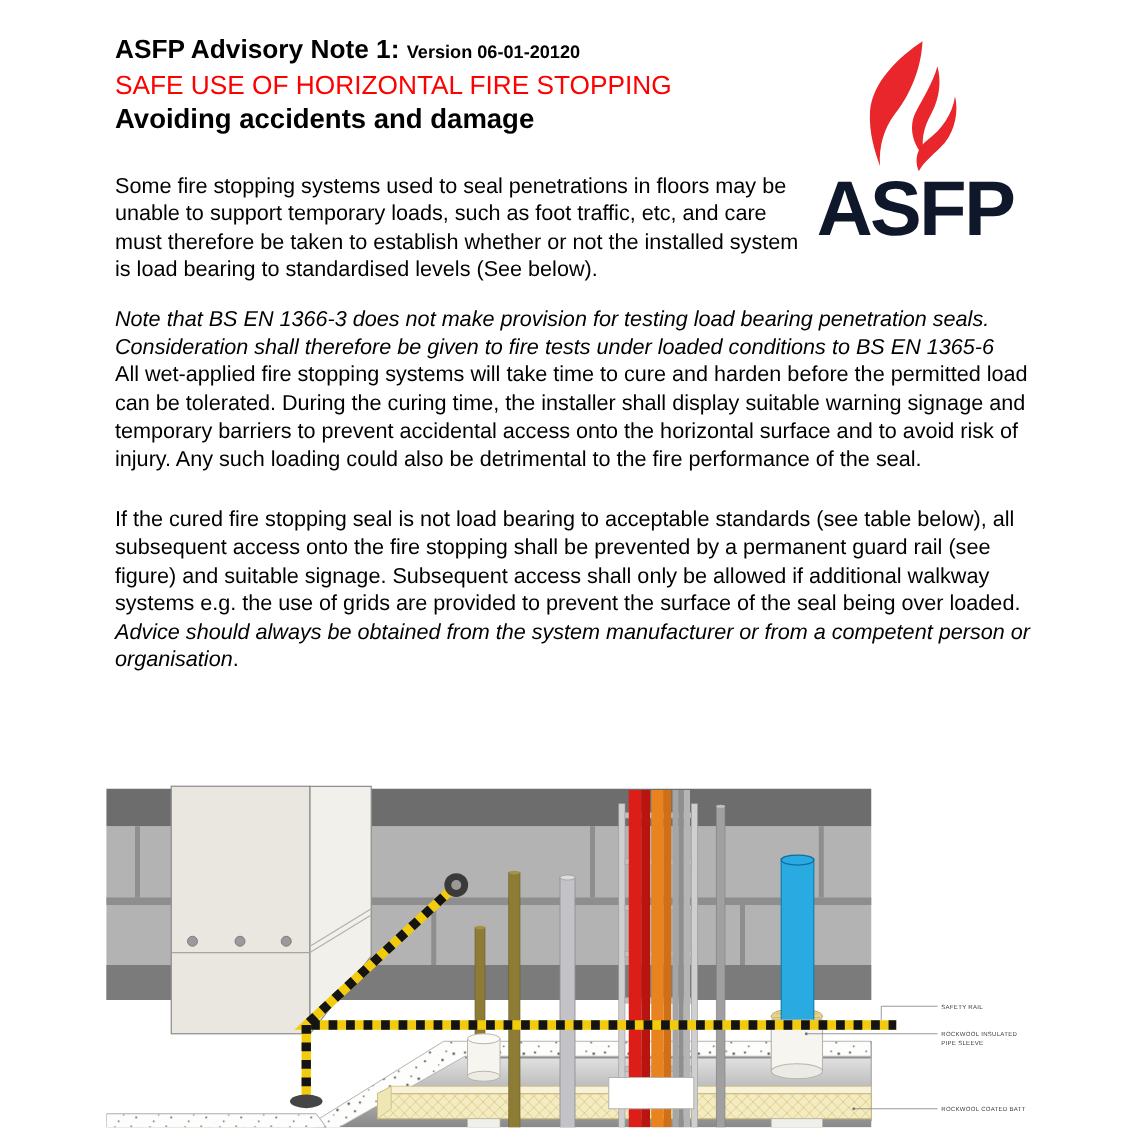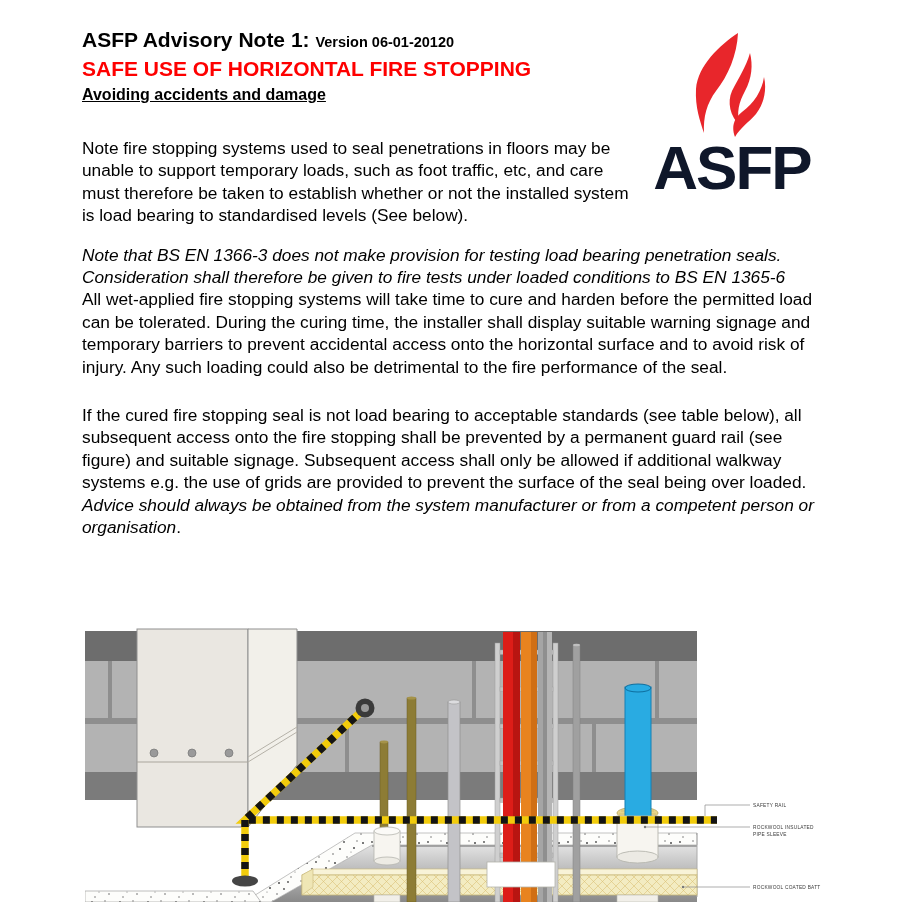--- a/index.html
+++ b/index.html
@@ -2,25 +2,25 @@
 <html><head>
 <meta charset="utf-8">
 <style>
   html,body { margin:0; padding:0; }
   body {
     width:902px; height:902px; position:relative; overflow:hidden;
     background:#ffffff; color:#000;
     font-family:"Liberation Sans","DejaVu Sans",sans-serif;
     -webkit-font-smoothing:antialiased;
   }
-  .content { position:absolute; left:82px; top:27px; width:737px; }
+  .content { position:absolute; left:92px; top:27px; width:737px; }
   .doc-title { font-size:21px; font-weight:bold; margin:0; line-height:26px; }
   .doc-title .version { font-size:14.5px; }
-  .doc-heading { font-size:21px; font-weight:bold; color:#fe0000; margin:2px 0 0 0; line-height:24px; }
-  .doc-subheading { font-size:16px; font-weight:bold; margin:3px 0 0 0; line-height:22px;text-decoration:underline; }
+  .doc-heading { font-size:21px; font-weight:normal; color:#fe0000; margin:2px 0 0 0; line-height:24px; }
+  .doc-subheading { font-size:22px; font-weight:bold; margin:3px 0 0 0; line-height:22px; }
   p { font-size:17.3px; line-height:22.4px; margin:0; }
   .p1 { margin-top:31px; width:556px; }
   .p2 { margin-top:17px; font-style:italic; }
   .p3 { }
   .p4 { margin-top:26px; }
   .p4 i { font-style:italic; }
   .logo { position:absolute; left:646px; top:25px; width:172px; text-align:center; }
   .logo svg.flame { display:block; margin:6px auto 0 auto; }
   .wordmark { font-size:62px; font-weight:bold; letter-spacing:-2px; line-height:0.95; color:#0f172a; margin-top:-4px; }
   .figure { position:absolute; left:85px; top:625px; width:817px; height:277px; }
@@ -28,21 +28,21 @@
 </style>
 </head>
 <body>
 
 <div class="content">
   <h1 class="doc-title"><span>ASFP Advisory Note 1:</span>
     <span class="version">Version 06-01-20120</span></h1>
   <h2 class="doc-heading">SAFE USE OF HORIZONTAL FIRE STOPPING</h2>
   <h3 class="doc-subheading">Avoiding accidents and damage</h3>
 
-  <p class="p1">Note fire stopping systems used to seal penetrations in floors may be unable to support temporary loads, such as foot traffic, etc, and care must therefore be taken to establish whether or not the installed system is load bearing to standardised levels (See below).</p>
+  <p class="p1">Some fire stopping systems used to seal penetrations in floors may be unable to support temporary loads, such as foot traffic, etc, and care must therefore be taken to establish whether or not the installed system is load bearing to standardised levels (See below).</p>
   <p class="p2">Note that BS EN 1366-3 does not make provision for testing load bearing penetration seals. Consideration shall therefore be given to fire tests under loaded conditions to BS EN 1365-6</p>
   <p class="p3">All wet-applied fire stopping systems will take time to cure and harden before the permitted load can be tolerated. During the curing time, the installer shall display suitable warning signage and temporary barriers to prevent accidental access onto the horizontal surface and to avoid risk of injury. Any such loading could also be detrimental to the fire performance of the seal.</p>
   <p class="p4"><span>If the cured fire stopping seal is not load bearing to acceptable standards (see table below), all subsequent access onto the fire stopping shall be prevented by a permanent guard rail (see figure) and suitable signage. Subsequent access shall only be allowed if additional walkway systems e.g. the use of grids are provided to prevent the surface of the seal being over loaded. </span><i>Advice should always be obtained from the system manufacturer or from a competent person or organisation</i><span>.</span></p>
 </div>
 
 <div class="logo">
   <svg class="flame" width="84" height="112" viewBox="0 0 84 112">
     <g fill="#e8262b">
       <path d="M48,2 C30,14 8,34 6,58 C5,76 10,90 14,102 C13,86 17,72 26,60 C38,45 47,24 48,2 Z"></path>
       <path d="M60,22 C56,36 48,48 42,60 C37,71 40,85 50,95 C46,82 49,71 55,60 C62,47 63,34 60,22 Z"></path>

